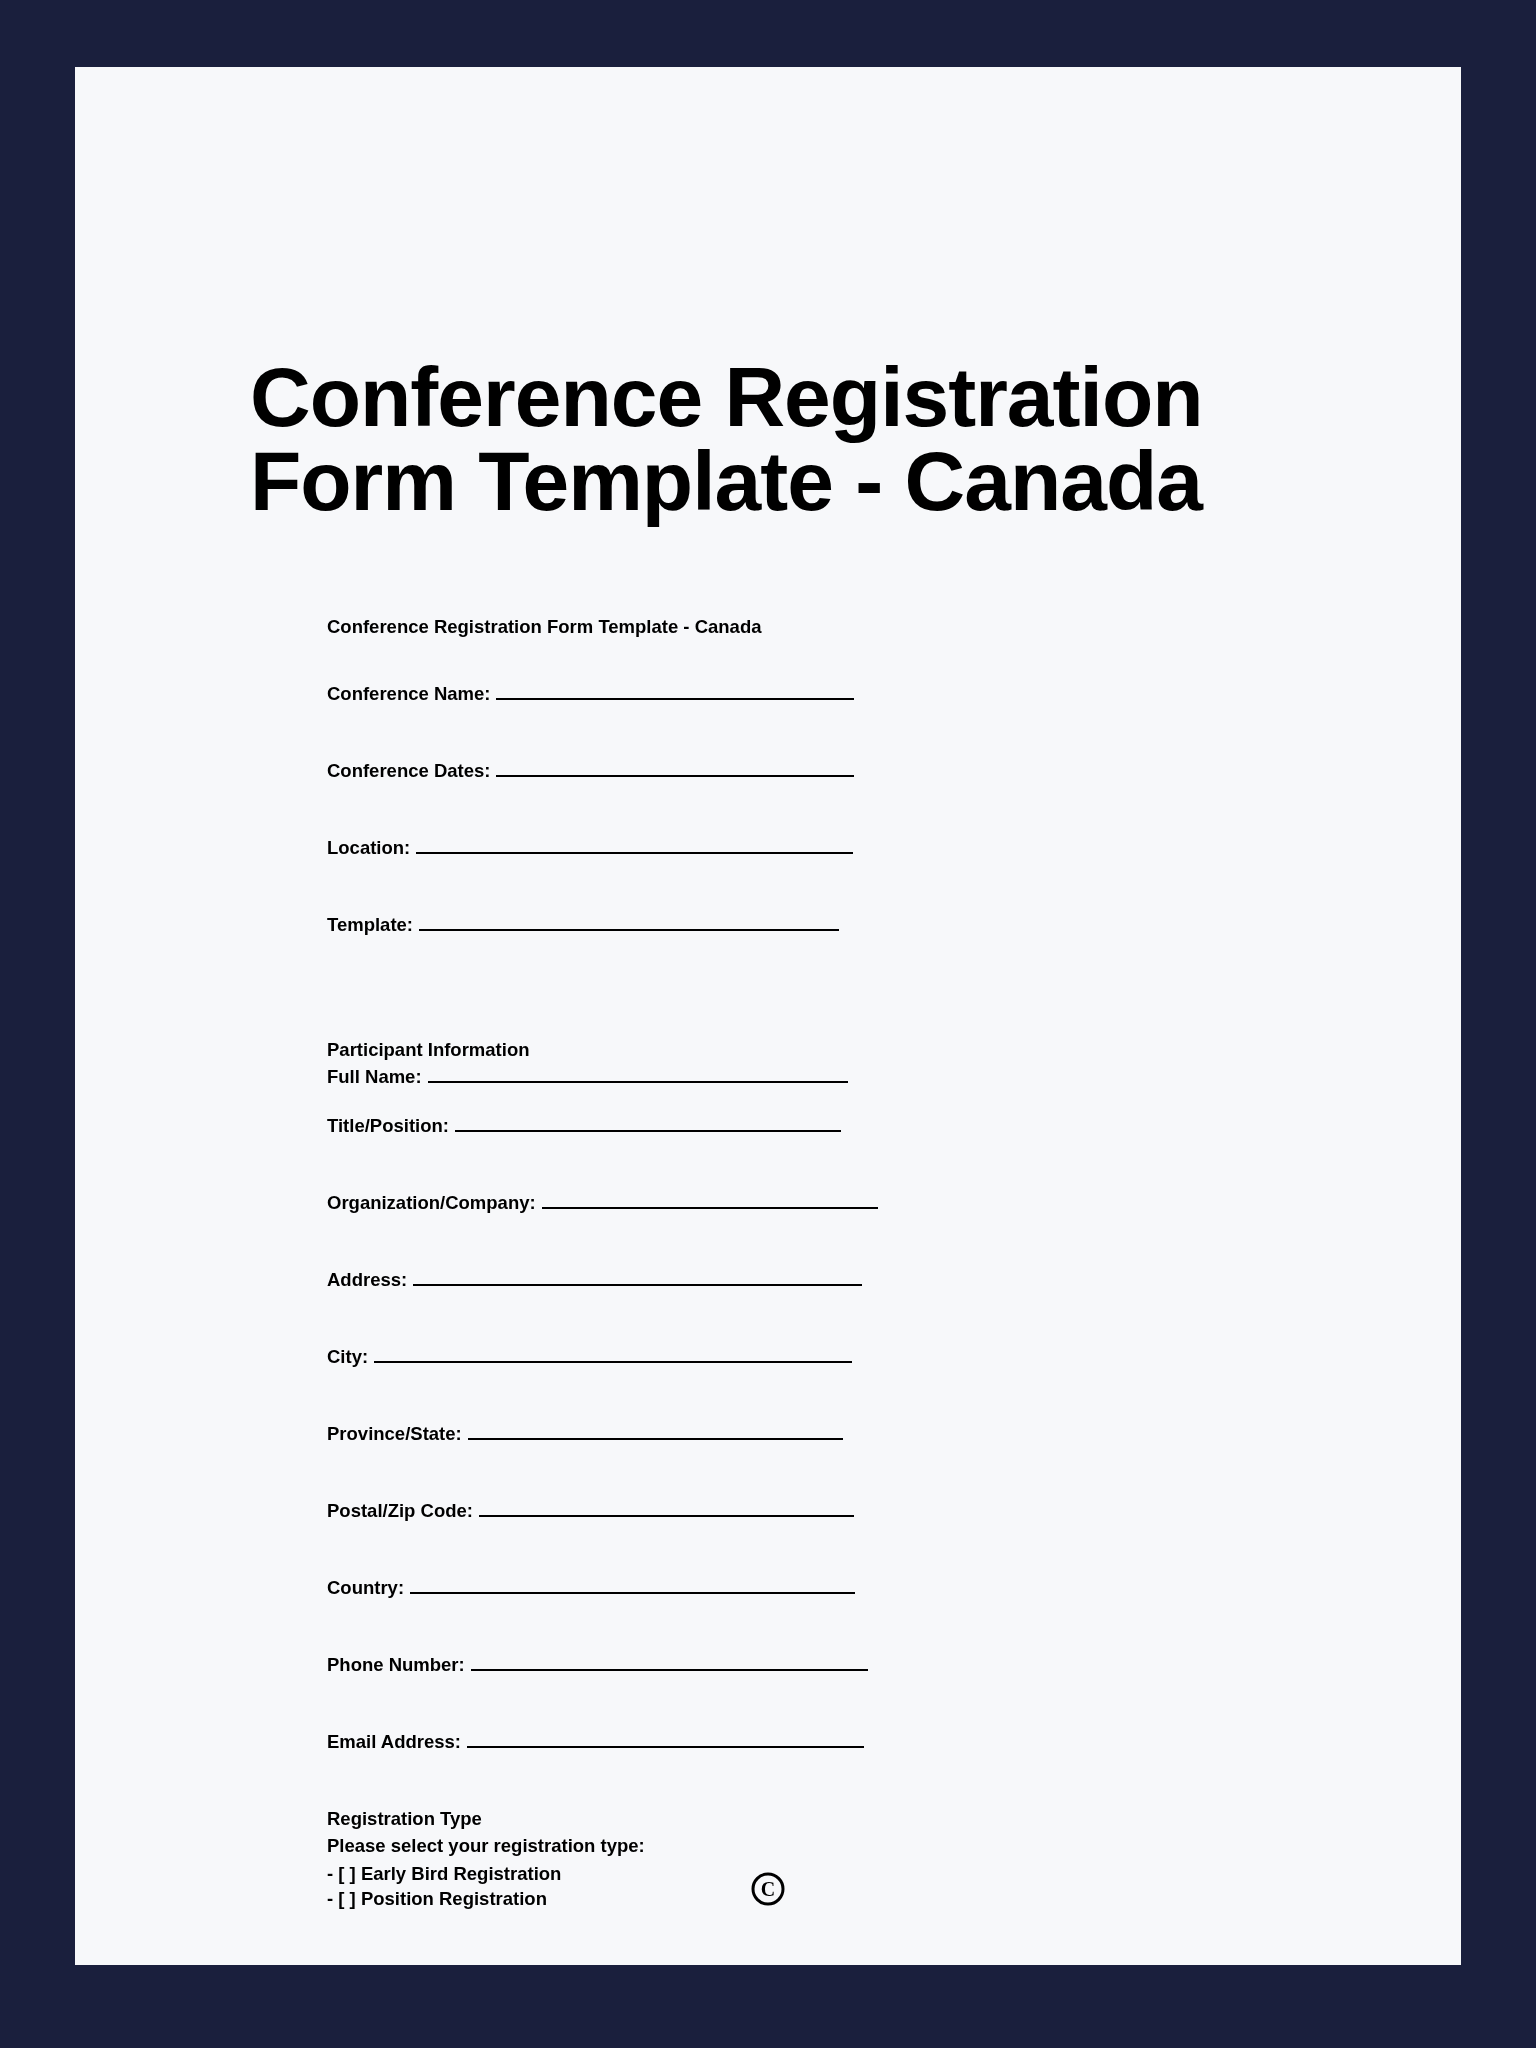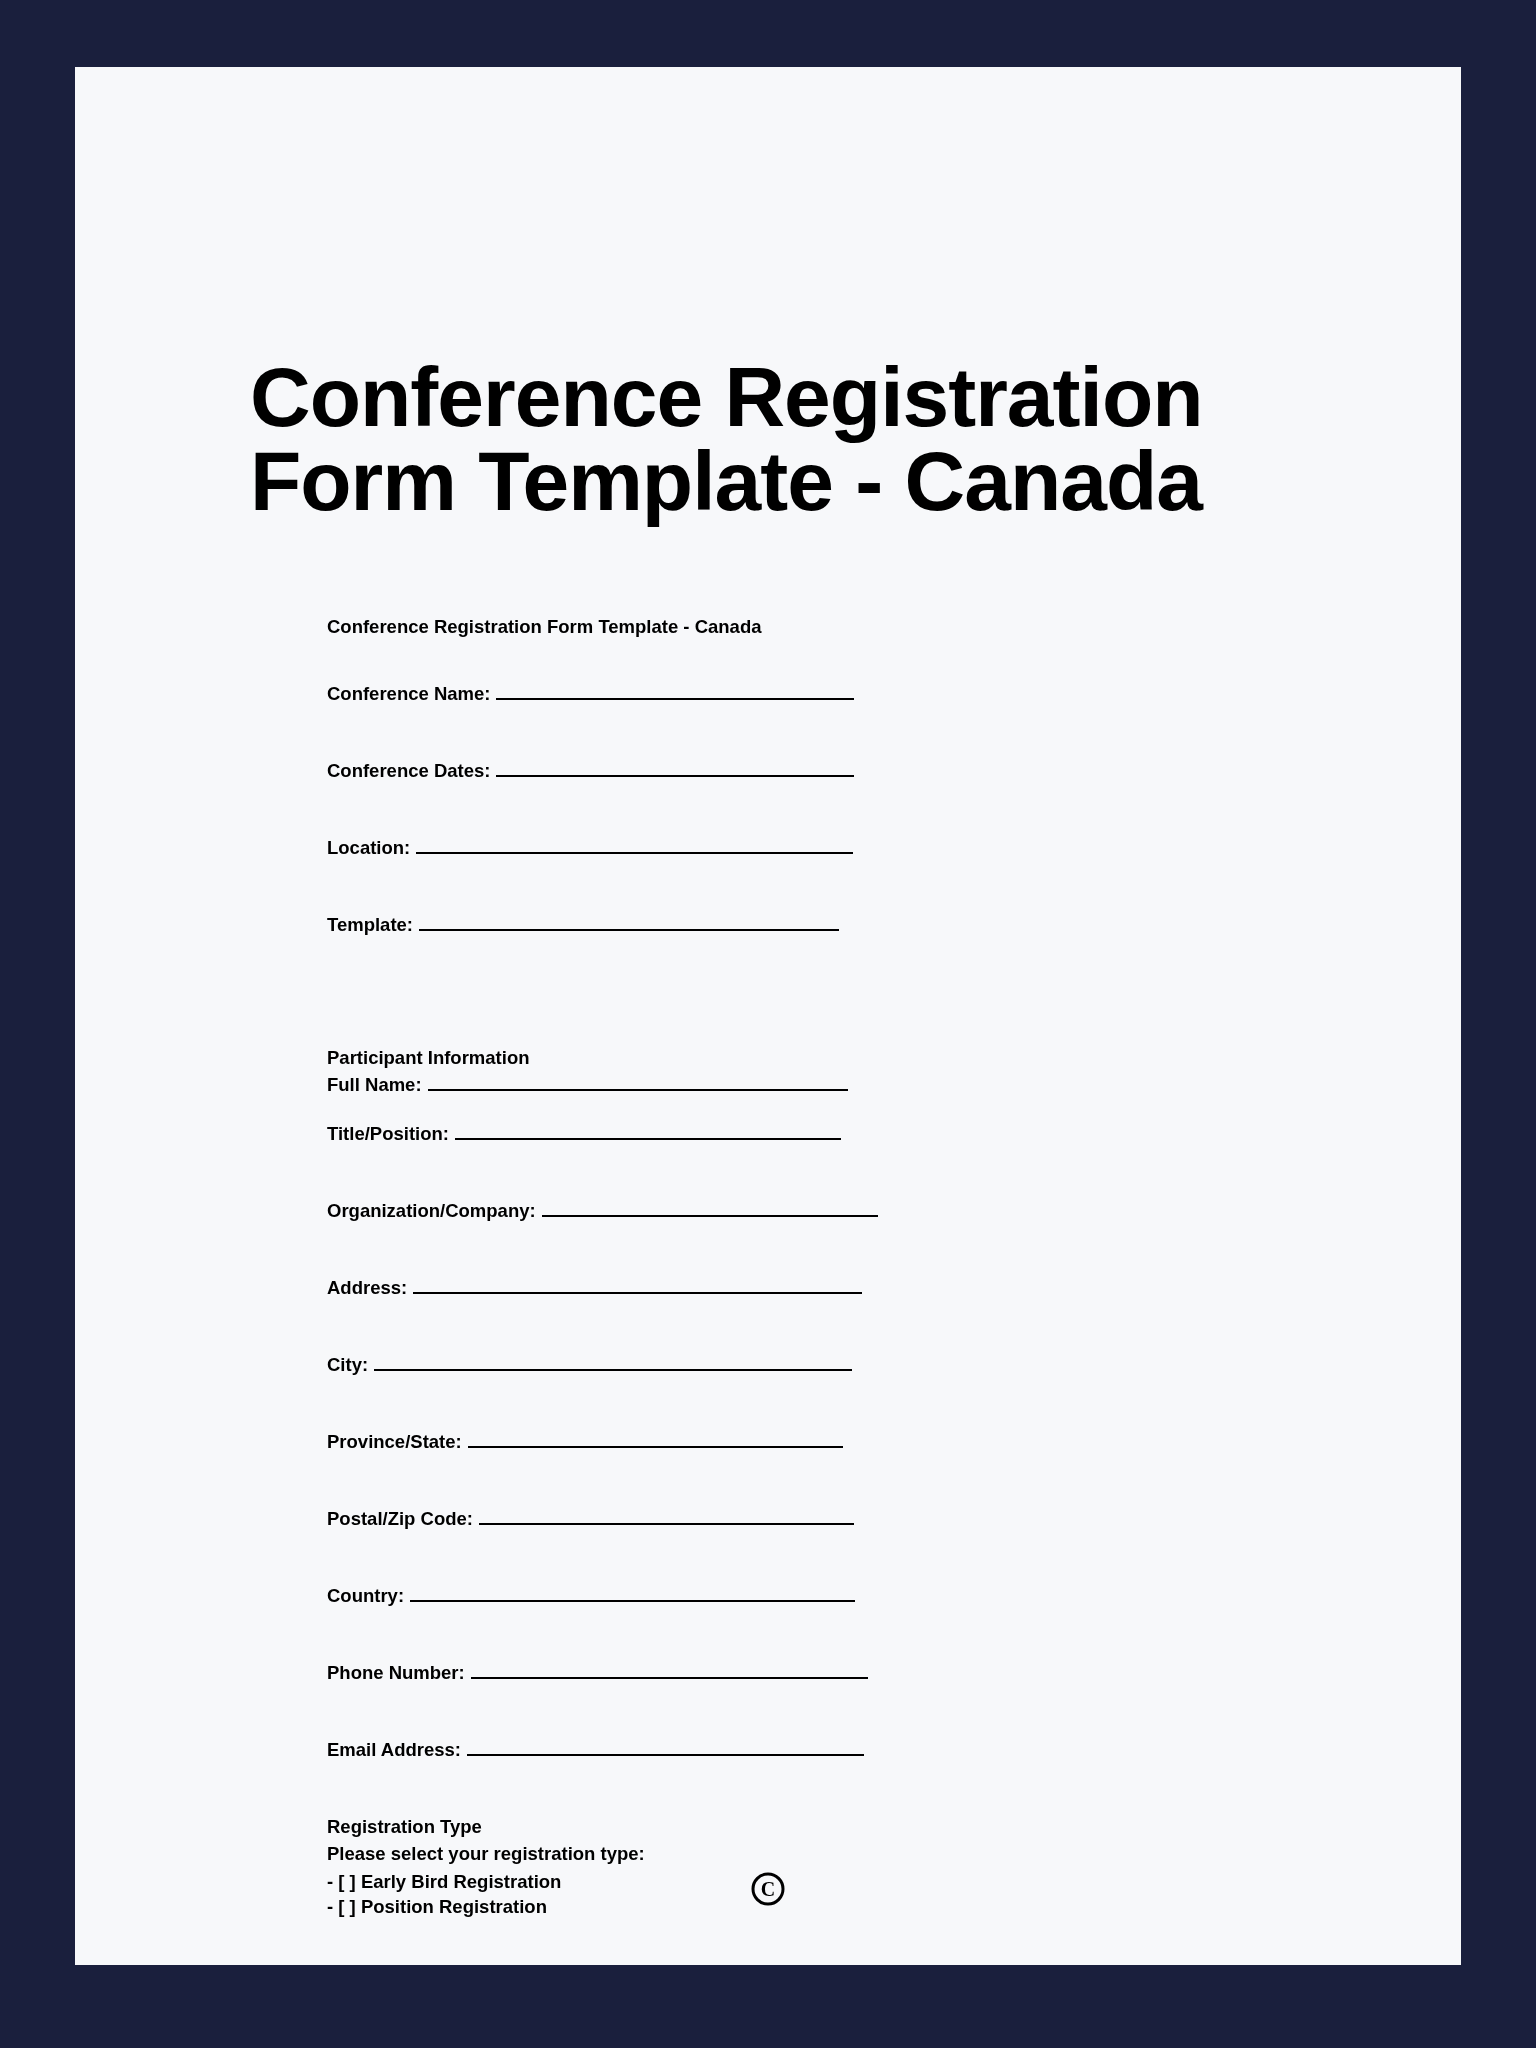--- a/index.html
+++ b/index.html
@@ -59,21 +59,21 @@
   }
   .field-line {
     flex: 0 0 auto;
     border-bottom: 2.5px solid #000000;
     height: 14px;
   }
   .section-gap {
     height: 48px;
   }
   .section-title {
-    margin: 8px 0 2px 0;
+    margin: 0 0 2px 0;
   }
   .tight-row {
     margin-bottom: 24px;
   }
   .reg-block {
     margin-top: 51px;
   }
   .reg-line {
     margin: 0 0 3px 0;
   }

